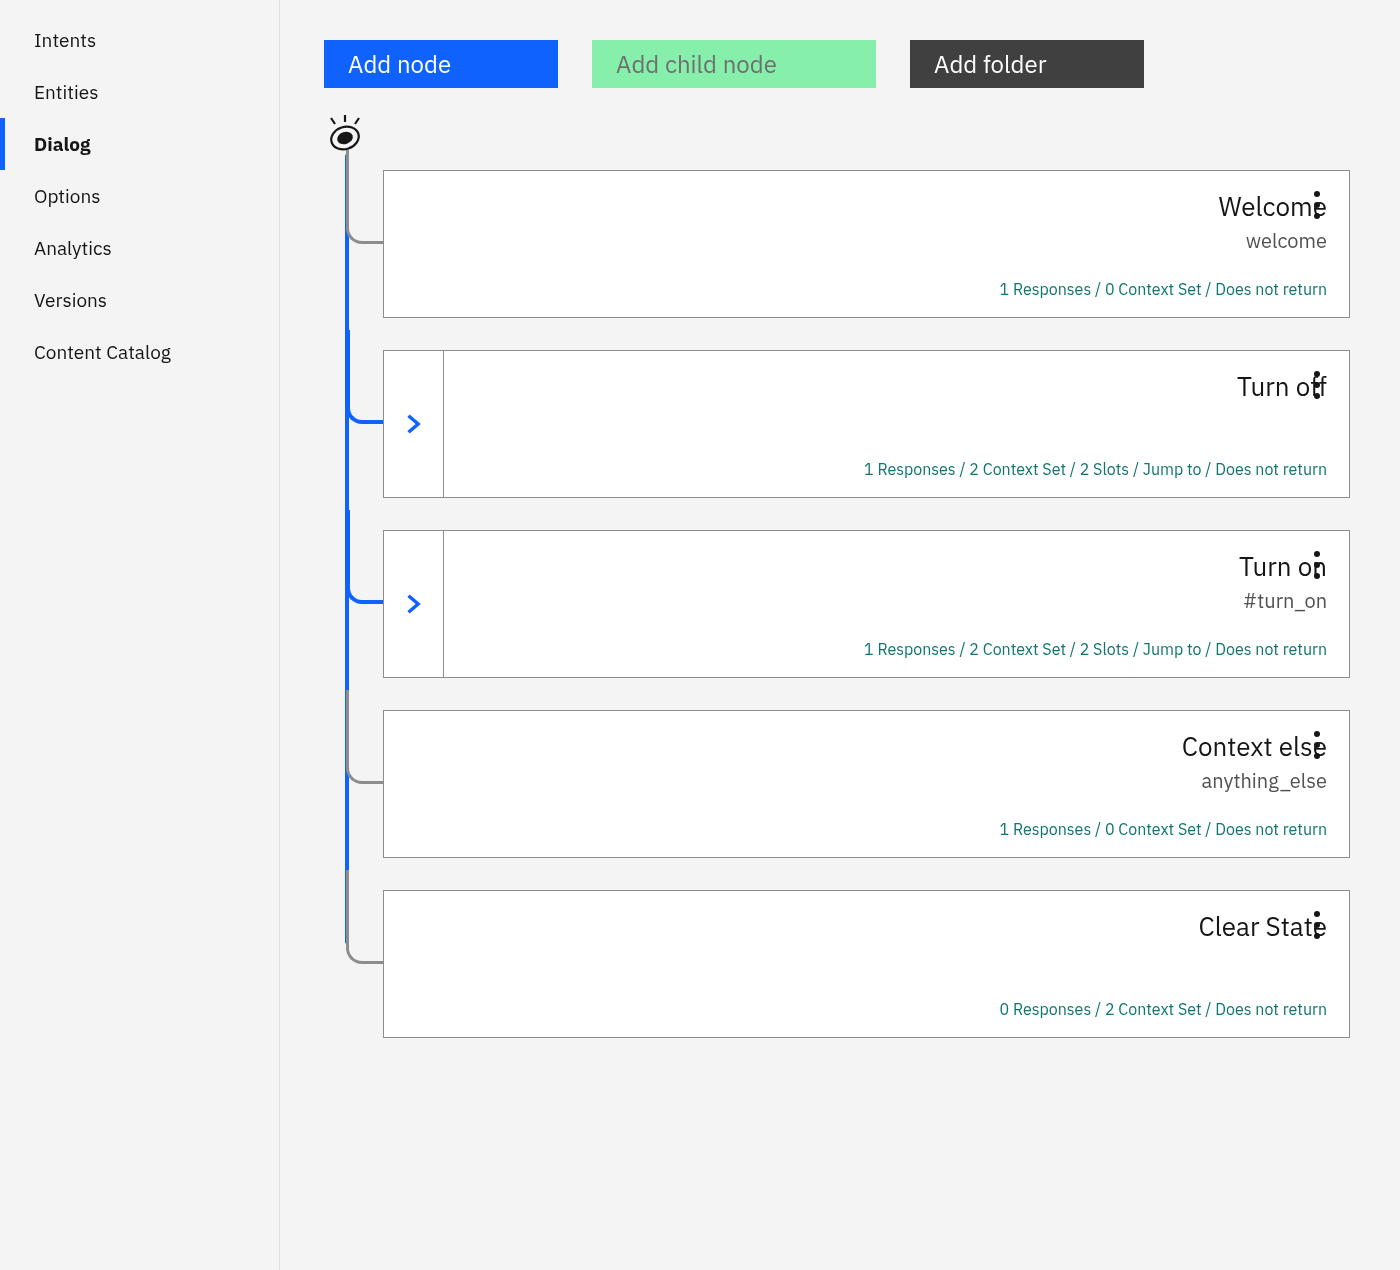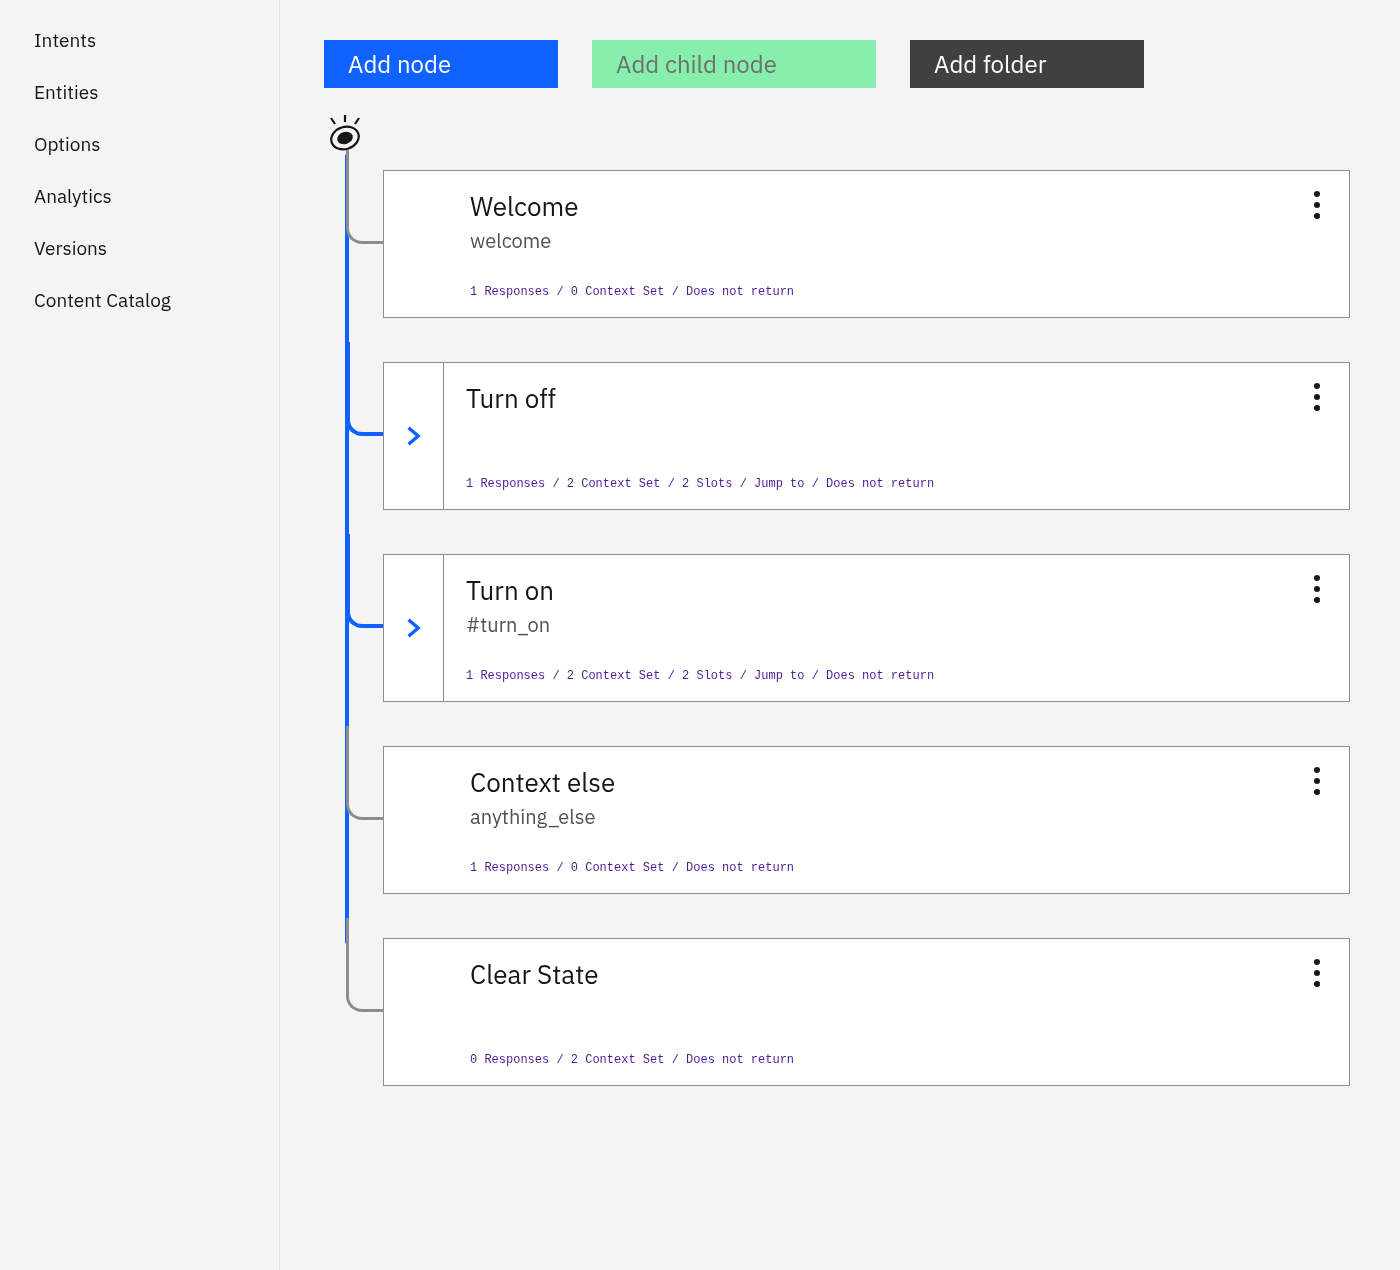--- a/index.html
+++ b/index.html
@@ -79,21 +79,22 @@
     width: 4px;
     background: #0f62fe;
     height: 790px;
     border-radius: 2px;
   }
   .nodes {
     padding-top: 58px;
     padding-left: 59px;
     display: flex;
     flex-direction: column;
-    gap: 44px;
+    gap: 32px;
+    text-align: right;
   }
   .node-row {
     position: relative;
   }
   .connector {
     position: absolute;
     left: -37px;
     width: 40px;
     border-bottom-left-radius: 16px;
   }
@@ -120,21 +121,21 @@
   }
   .node-body {
     flex: 1;
     padding: 18px 22px 18px 10px;
     display: flex;
     flex-direction: column;
   }
   .node.has-expand .node-body { padding-left: 22px; }
   .node-title { font-size: 26px; color: #161616; margin-bottom: 4px; }
   .node-condition { font-size: 20px; color: #525252; }
-  .node-summary { font-size: 12px; color: #4c1d95; margin-top: auto; padding-top: 24px; font-family: Liberation Mono, monospace; }
+  .node-summary { font-size: 16px; color: #0f766e; margin-top: auto; padding-top: 24px; }
   .node-menu {
     position: absolute;
     top: 16px;
     right: 18px;
     width: 28px;
     height: 36px;
     display: flex;
     flex-direction: column;
     align-items: center;
     justify-content: center;
@@ -146,20 +147,21 @@
   }
 </style>
 </head>
 <body>
 
 <div class="app">
 
   <nav class="sidebar">
     <div class="sidebar-item">Intents</div>
     <div class="sidebar-item">Entities</div>
+    <div class="sidebar-item active">Dialog</div>
     <div class="sidebar-item">Options</div>
     <div class="sidebar-item">Analytics</div>
     <div class="sidebar-item">Versions</div>
     <div class="sidebar-item">Content Catalog</div>
   </nav>
 
   <main class="main">
 
     <div class="toolbar">
       <button class="btn btn-primary">Add node</button>

